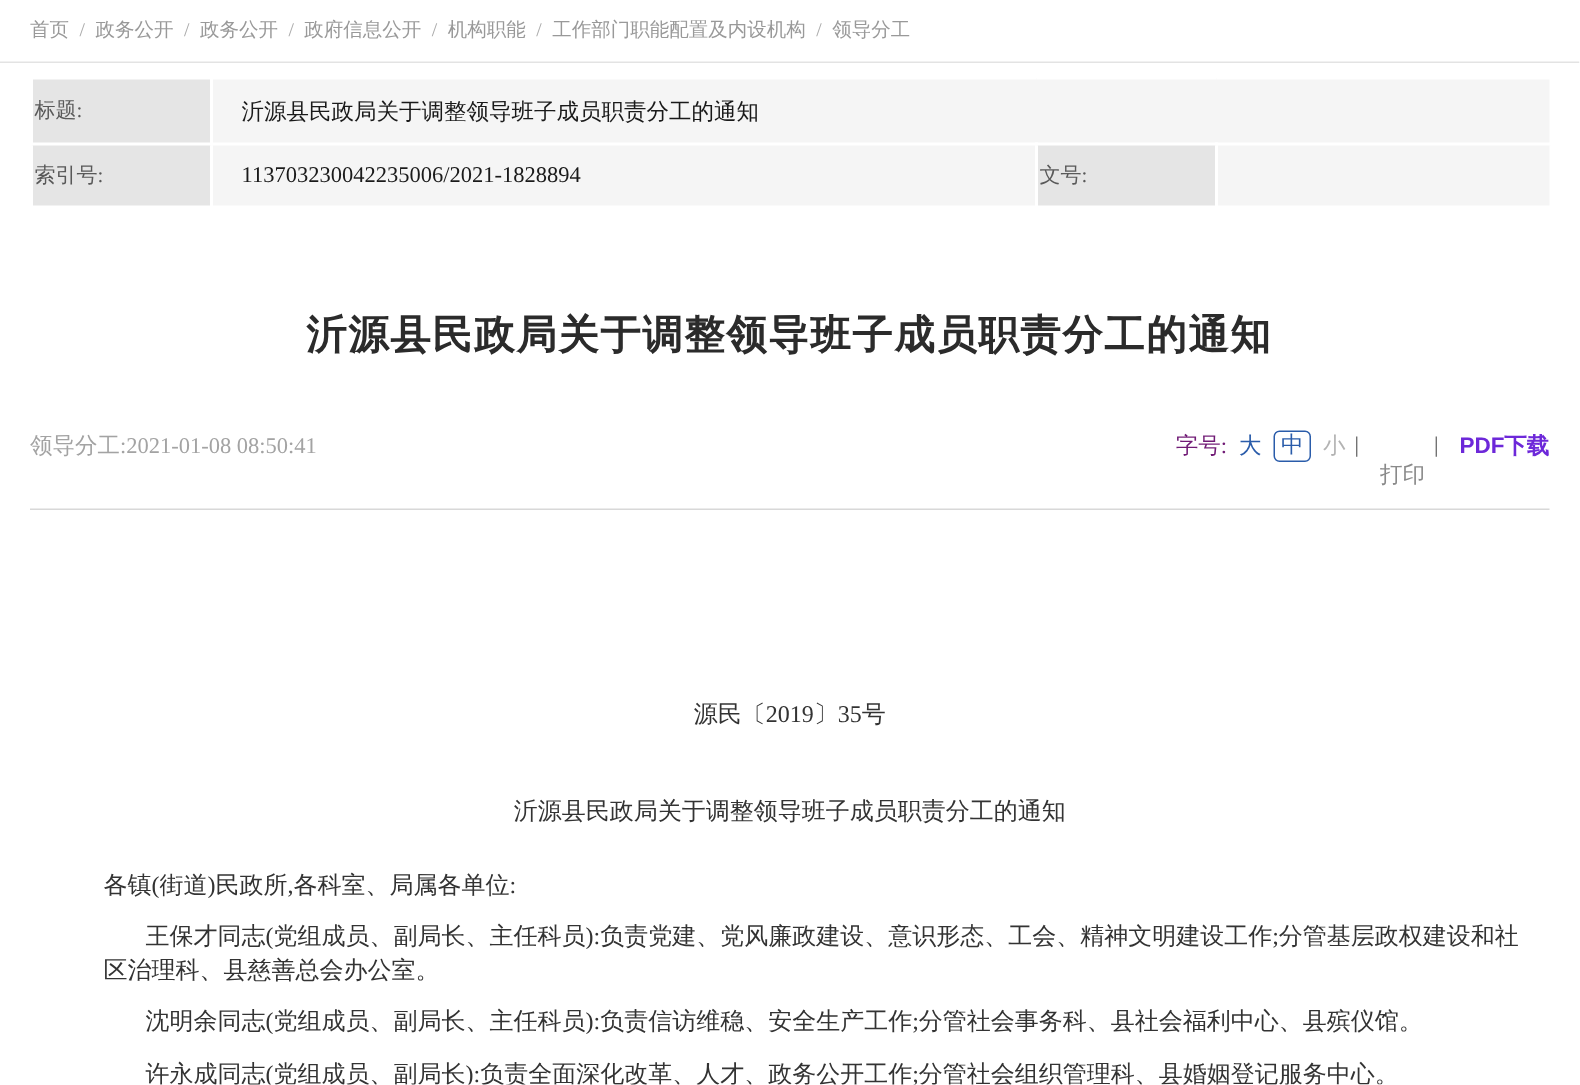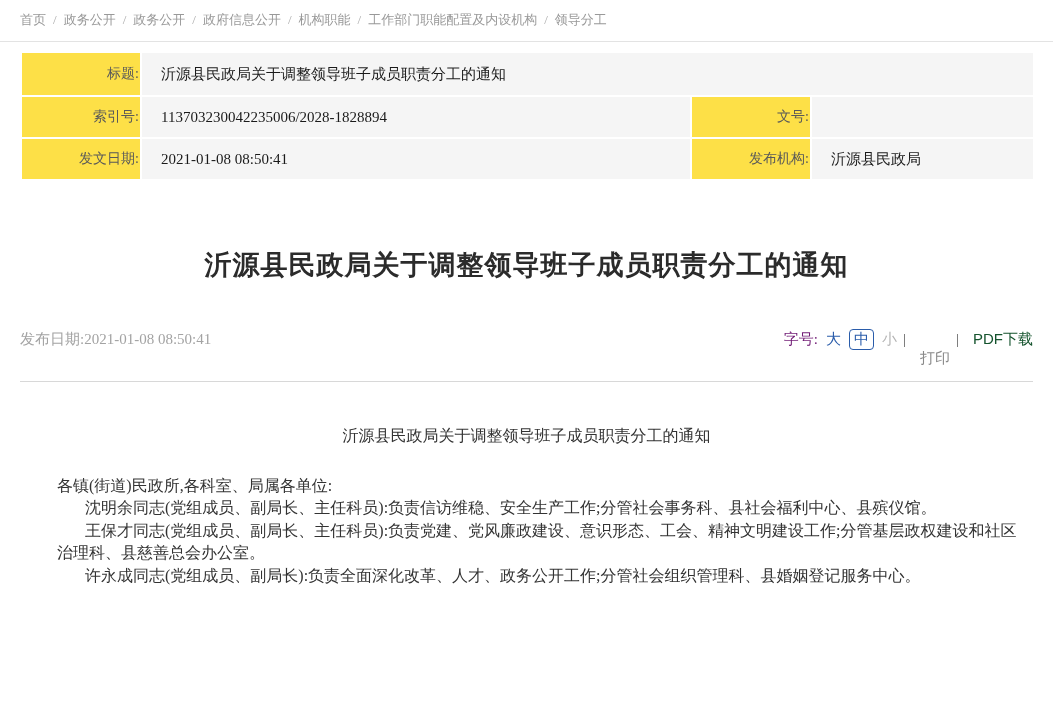--- a/index.html
+++ b/index.html
@@ -26,23 +26,23 @@
 
   
   table.info-table {
     width: 1013px;
     margin: 9px 20px 0;
     border-collapse: collapse;
     table-layout: fixed;
   }
   .info-table td { border: 2px solid #ffffff; }
   .info-table td.lbl {
-    background: #fde047;
+    background: #e5e5e5;
     color: #595959;
-    text-align: right;
+    text-align: left;
     font-size: 14px;
   }
   .info-table td.val {
     background: #f5f5f5;
     color: #1a1a1a;
     font-size: 15px;
     padding: 0 19px;
   }
   .info-table tr.r1 td { height: 40px; }
   .info-table tr.r2 td, .info-table tr.r3 td { height: 38px; }
@@ -74,37 +74,37 @@
     border: 1px solid #2a5caa;
     border-radius: 4px;
     padding: 0 4px;
     line-height: 19px;
     cursor: pointer;
   }
   .fs-small { color: #b3b3b3; cursor: pointer; }
   .pipe { color: #555555; margin: 0 6px; }
   .print-btn { color: #8a8a8a; cursor: pointer; margin-top: 39px; }
   .pdf-btn {
-    color: #14532d;
-    font-weight: normal;
+    color: #6d28d9;
+    font-weight: bold;
     font-family: "Liberation Sans", sans-serif;
     cursor: pointer;
   }
   .rule { margin: 13px 20px 0; border-bottom: 1px solid #d8d8d8; }
 
   
   .doc { color: #333333; font-size: 16px; }
   .doc-number { text-align: center; margin-top: 126px; }
   .doc-title  { text-align: center; margin-top: 44px; }
   .doc-body {
     margin: 28px 20px 0 57px;
     max-width: 968px;
     line-height: 22.4px;
   }
-  .doc-body p { margin: 0; text-indent: 1.75em; }
+  .doc-body p { margin: 12px; text-indent: 1.75em; }
   .doc-body p.no-indent { text-indent: 0; }
 </style>
 </head>
 <body>
 
 <div class="breadcrumb">
   <span class="crumb">首页</span><span class="sep">/</span><span class="crumb">政务公开</span><span class="sep">/</span><span class="crumb">政务公开</span><span class="sep">/</span><span class="crumb">政府信息公开</span><span class="sep">/</span><span class="crumb">机构职能</span><span class="sep">/</span><span class="crumb">工作部门职能配置及内设机构</span><span class="sep">/</span><span class="crumb current">领导分工</span>
 </div>
 
 <table class="info-table">
@@ -114,54 +114,49 @@
       <col style="width:120px">
       <col style="width:223px">
   </colgroup>
   <tbody>
       <tr class="r1">
     <td class="lbl">标题:</td>
     <td class="val" colspan="3">沂源县民政局关于调整领导班子成员职责分工的通知</td>
   </tr>
   <tr class="r2">
     <td class="lbl">索引号:</td>
-    <td class="val">113703230042235006/2028-1828894</td>
+    <td class="val">113703230042235006/2021-1828894</td>
     <td class="lbl">文号:</td>
     <td class="val"></td>
-  </tr>
-  <tr class="r3">
-    <td class="lbl">发文日期:</td>
-    <td class="val">2021-01-08 08:50:41</td>
-    <td class="lbl">发布机构:</td>
-    <td class="val">沂源县民政局</td>
   </tr>
 </tbody>
   </table>
 
 <h1 class="page-title">沂源县民政局关于调整领导班子成员职责分工的通知</h1>
 
 <div class="meta-row">
   <div class="pub-date">
-    <span>发布日期:</span><span>2021-01-08 08:50:41</span>
+    <span>领导分工:</span><span>2021-01-08 08:50:41</span>
   </div>
   <div class="tools">
     <span class="fs-label">字号:</span>
     <span class="fs-big">大</span>
     <span class="fs-mid">中</span>
     <span class="fs-small">小</span>
     <span class="pipe">|</span>
     <span class="print-btn">打印</span>
     <span class="pipe">|</span>
     <span class="pdf-btn">PDF下载</span>
   </div>
 </div>
 
 <div class="rule"></div>
 
 <div class="doc">
+  <div class="doc-number">源民〔2019〕35号</div>
   <div class="doc-title">沂源县民政局关于调整领导班子成员职责分工的通知</div>
   <div class="doc-body">
     <p class="no-indent">各镇(街道)民政所,各科室、局属各单位:</p>
+    <p>王保才同志(党组成员、副局长、主任科员):负责党建、党风廉政建设、意识形态、工会、精神文明建设工作;分管基层政权建设和社区治理科、县慈善总会办公室。</p>
     <p>沈明余同志(党组成员、副局长、主任科员):负责信访维稳、安全生产工作;分管社会事务科、县社会福利中心、县殡仪馆。</p>
-    <p>王保才同志(党组成员、副局长、主任科员):负责党建、党风廉政建设、意识形态、工会、精神文明建设工作;分管基层政权建设和社区治理科、县慈善总会办公室。</p>
     <p>许永成同志(党组成员、副局长):负责全面深化改革、人才、政务公开工作;分管社会组织管理科、县婚姻登记服务中心。</p>
   </div>
 </div>
 
 </body></html>

